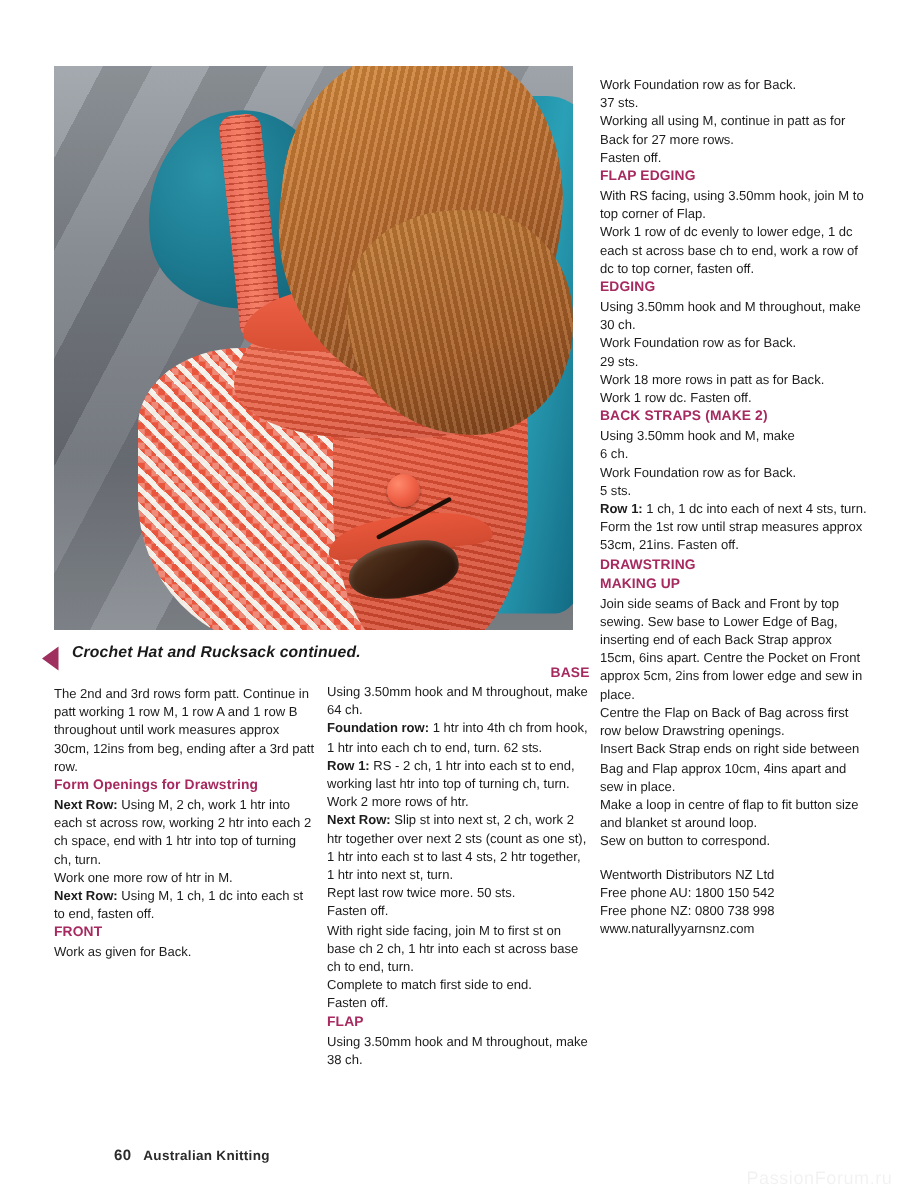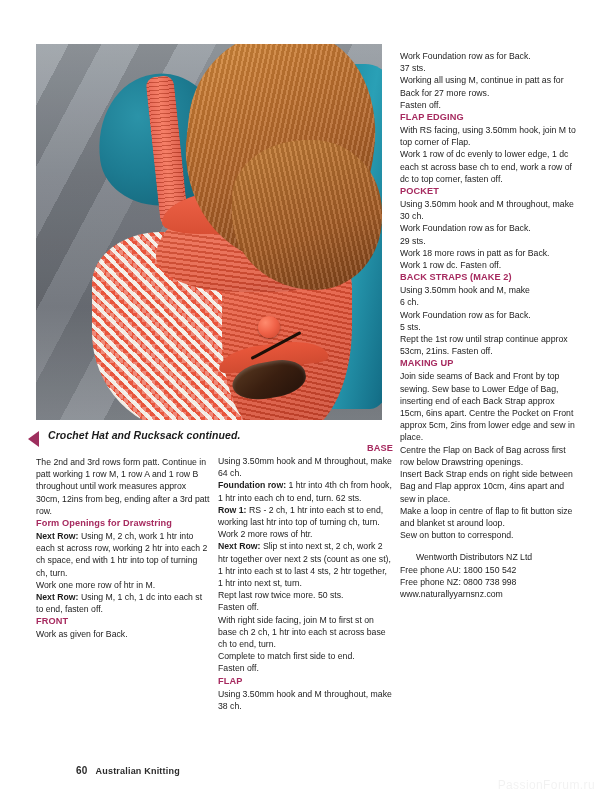--- a/index.html
+++ b/index.html
@@ -178,21 +178,21 @@
     font-size: 8.7px;
     line-height: 12.2px;
     color: #1c1c1c;
     text-align: left;
   }
   .col.c1 { left: 36px;  top: 456px; width: 175px; }
   .col.c2 { left: 218px; top: 429px; width: 175px; }
   .col.c3 { left: 400px; top: 50px;  width: 180px; }
 
   .col p { margin: 0 0 0 0; }
-  .col p.gap { margin-top: 10px; margin-left: 16px; }
+  .col p.gap { margin-top: 10px; }
   .head {
     color: #a62a5f;
     font-weight: bold;
     font-size: 9.2px;
     line-height: 13px;
     letter-spacing: .1px;
     margin-top: 11px;
   }
   .head.first { margin-top: 13px; text-align: right; }
   .lead { font-weight: bold; }
@@ -271,25 +271,27 @@
     <p>Using 3.50mm hook and M throughout, make 38 ch.</p>
   </div>
 
   <div class="col c3">
     <p>Work Foundation row as for Back.</p>
     <p>37 sts.</p>
     <p>Working all using M, continue in patt as for Back for 27 more rows.</p>
     <p>Fasten off.</p>
     <p class="head">FLAP EDGING</p>
     <p class="pre">With RS facing, using 3.50mm hook, join M to top corner of Flap.<br>Work 1 row of dc evenly to lower edge, 1 dc each st across base ch to end, work a row of dc to top corner, fasten off.</p>
-    <p class="head">POCKET</p>
+    <p class="head">EDGING</p>
     <p class="pre">Using 3.50mm hook and M throughout, make 30 ch.<br>Work Foundation row as for Back.<br>29 sts.<br>Work 18 more rows in patt as for Back.<br>Work 1 row dc. Fasten off.</p>
     <p class="head">BACK STRAPS (MAKE 2)</p>
     <p class="pre">Using 3.50mm hook and M, make<br>6 ch.<br>Work Foundation row as for Back.<br>5 sts.</p>
-    <p>Rept the 1st row until strap continue approx 53cm, 21ins. Fasten off.</p>
+    <p><span class="lead">Row 1:</span><span> 1 ch, 1 dc into each of next 4 sts, turn.</span></p>
+    <p>Form the 1st row until strap measures approx 53cm, 21ins. Fasten off.</p>
+    <p class="head">DRAWSTRING</p>
     <p class="head">MAKING UP</p>
     <p class="pre">Join side seams of Back and Front by top sewing. Sew base to Lower Edge of Bag, inserting end of each Back Strap approx 15cm, 6ins apart. Centre the Pocket on Front approx 5cm, 2ins from lower edge and sew in place.<br>Centre the Flap on Back of Bag across first row below Drawstring openings.<br>Insert Back Strap ends on right side between Bag and Flap approx 10cm, 4ins apart and sew in place.<br>Make a loop in centre of flap to fit button size and blanket st around loop.<br>Sew on button to correspond.</p>
     <p class="gap">Wentworth Distributors NZ Ltd</p>
     <p>Free phone AU: 1800 150 542</p>
     <p>Free phone NZ: 0800 738 998</p>
     <p>www.naturallyyarnsnz.com</p>
   </div>
 
   <div class="folio">
     <span class="num">60</span><span class="mag">Australian Knitting</span>

